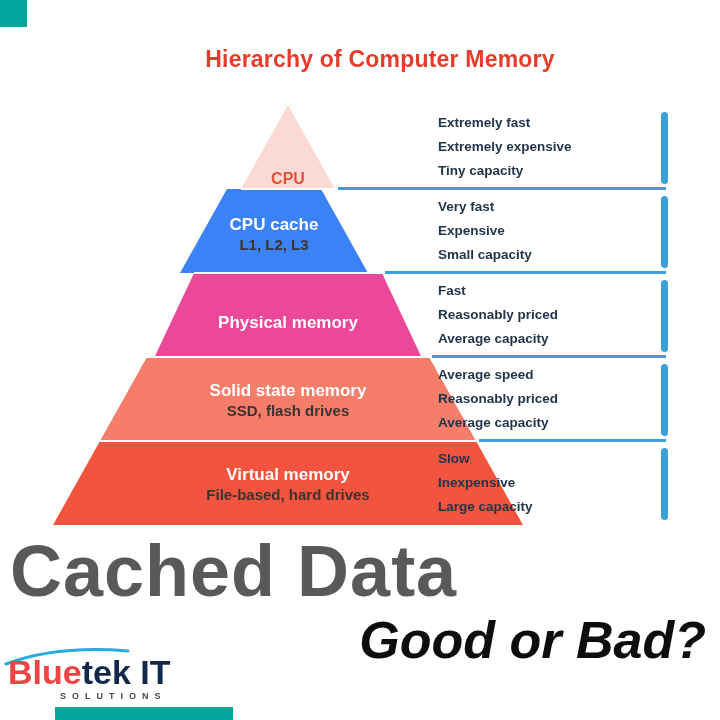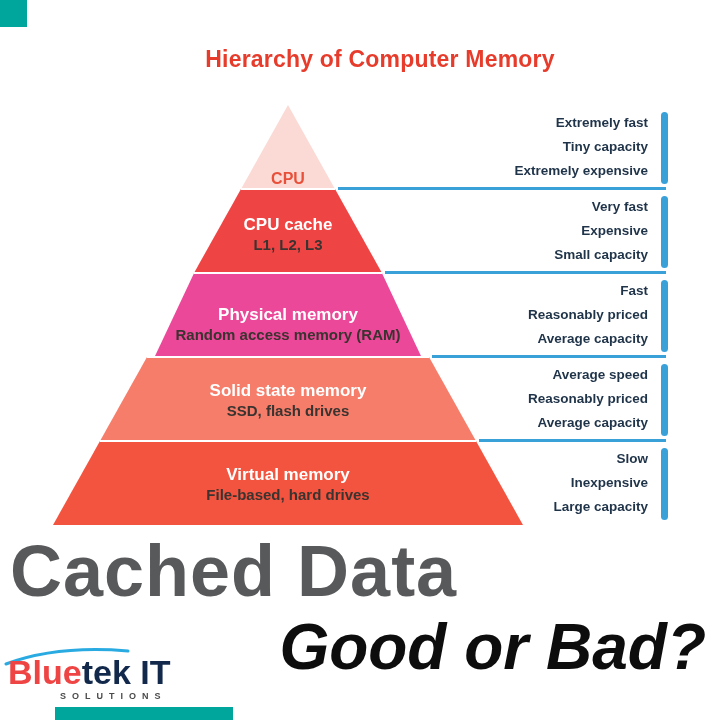--- a/index.html
+++ b/index.html
@@ -24,61 +24,60 @@
     position:absolute; display:flex; flex-direction:column;
     align-items:center; justify-content:center; text-align:center;
   }
   .slice-name { font-weight:800; font-size:17px; color:#ffffff; line-height:20px; }
   .slice-sub  { font-weight:700; font-size:15px; color:#3a3330; margin-top:3px; line-height:14px; }
 
   .s0 { left:241px; top:105px; width:94px;  height:84px; background:#fbdad5;
         clip-path:polygon(50% 0, 100% 100%, 0 100%);
         justify-content:flex-end; padding-bottom:1px; }
   .s0 .cpu-label { font-weight:800; font-size:16px; color:#e8503a; }
-  .s1 { left:194px; top:189px; width:188px; height:84px; background:#ef4444; padding-top:4px;
+  .s1 { left:180px; top:189px; width:188px; height:84px; background:#3b82f6; padding-top:4px;
         clip-path:polygon(25% 0, 75% 0, 100% 100%, 0 100%); }
   .s2 { left:147px; top:273px; width:282px; height:100px; background:#ec4899;
         clip-path:polygon(16.7% 0, 83.3% 0, 100% 100%, 0 100%); }
   .s3 { left:100px; top:357px; width:376px; height:84px; background:#f57d6a;
         clip-path:polygon(12.5% 0, 87.5% 0, 100% 100%, 0 100%); }
   .s4 { left:53px;  top:441px; width:470px; height:84px; background:#f3543f;
         clip-path:polygon(10% 0, 90% 0, 100% 100%, 0 100%); }
 
   .divider { position:absolute; height:2px; background:#ffffff; }
   .d0 { top:188px; left:241px; width:94px; }
   .d1 { top:272px; left:194px; width:188px; }
   .d2 { top:356px; left:147px; width:282px; }
   .d3 { top:440px; left:100px; width:376px; }
 
   
   .trait-group {
-    position:absolute; right:72px; width:220px; height:84px;
+    position:absolute; right:62px; width:220px; height:84px;
     display:flex; flex-direction:column; justify-content:center;
-    text-align:right;
   }
   .g0 { top:105px; } .g1 { top:189px; } .g2 { top:273px; } .g3 { top:357px; } .g4 { top:441px; }
   .trait { font-size:13.5px; font-weight:700; color:#1f3349; line-height:24px; }
 
   .bar-seg { position:absolute; left:661px; width:7px; height:72px; background:#3aa0d8; border-radius:4px; }
   .b0 { top:112px; } .b1 { top:196px; } .b2 { top:280px; } .b3 { top:364px; } .b4 { top:448px; }
 
   .connector { position:absolute; height:3px; background:#3aa0d8; }
   .c0 { top:187px; left:338px; width:328px; }
   .c1 { top:271px; left:385px; width:281px; }
   .c2 { top:355px; left:432px; width:234px; }
   .c3 { top:439px; left:479px; width:187px; }
 
   
   .headline1 {
     position:absolute; left:10px; top:530px;
     font-size:72px; font-weight:800; color:#58595b; letter-spacing:1px; white-space:nowrap;
   }
   .headline2 {
     position:absolute; right:14px; top:610px;
-    font-size:64px; font-weight:800; font-style:italic; color:#0d0d0d; white-space:nowrap;
+    font-size:52px; font-weight:800; font-style:italic; color:#0d0d0d; white-space:nowrap;
   }
 
   
   .logo { position:absolute; left:8px; top:654px; }
   .logo-text { font-size:34px; font-weight:800; line-height:36px; white-space:nowrap; }
   .logo-blue { color:#ef4444; }
   .logo-navy { color:#12294b; }
   .logo-tagline {
     font-size:9px; font-weight:700; letter-spacing:6px; color:#4a4a4a;
     margin-top:1px; margin-left:52px;
@@ -96,21 +95,20 @@
 
   <div class="slice s0">
     <span class="cpu-label">CPU</span>
   </div>
   <div class="slice s1">
     <span class="slice-name">CPU cache</span>
     <span class="slice-sub">L1, L2, L3</span>
   </div>
   <div class="slice s2">
     <span class="slice-name">Physical memory</span>
-    <span class="slice-sub">Random access memory (RAM)</span>
   </div>
   <div class="slice s3">
     <span class="slice-name">Solid state memory</span>
     <span class="slice-sub">SSD, flash drives</span>
   </div>
   <div class="slice s4">
     <span class="slice-name">Virtual memory</span>
     <span class="slice-sub">File-based, hard drives</span>
   </div>
 
@@ -119,22 +117,22 @@
   <div class="divider d2"></div>
   <div class="divider d3"></div>
 
   <div class="connector c0"></div>
   <div class="connector c1"></div>
   <div class="connector c2"></div>
   <div class="connector c3"></div>
 
   <div class="trait-group g0">
     <span class="trait">Extremely fast</span>
+    <span class="trait">Extremely expensive</span>
     <span class="trait">Tiny capacity</span>
-    <span class="trait">Extremely expensive</span>
   </div>
   <div class="trait-group g1">
     <span class="trait">Very fast</span>
     <span class="trait">Expensive</span>
     <span class="trait">Small capacity</span>
   </div>
   <div class="trait-group g2">
     <span class="trait">Fast</span>
     <span class="trait">Reasonably priced</span>
     <span class="trait">Average capacity</span>

